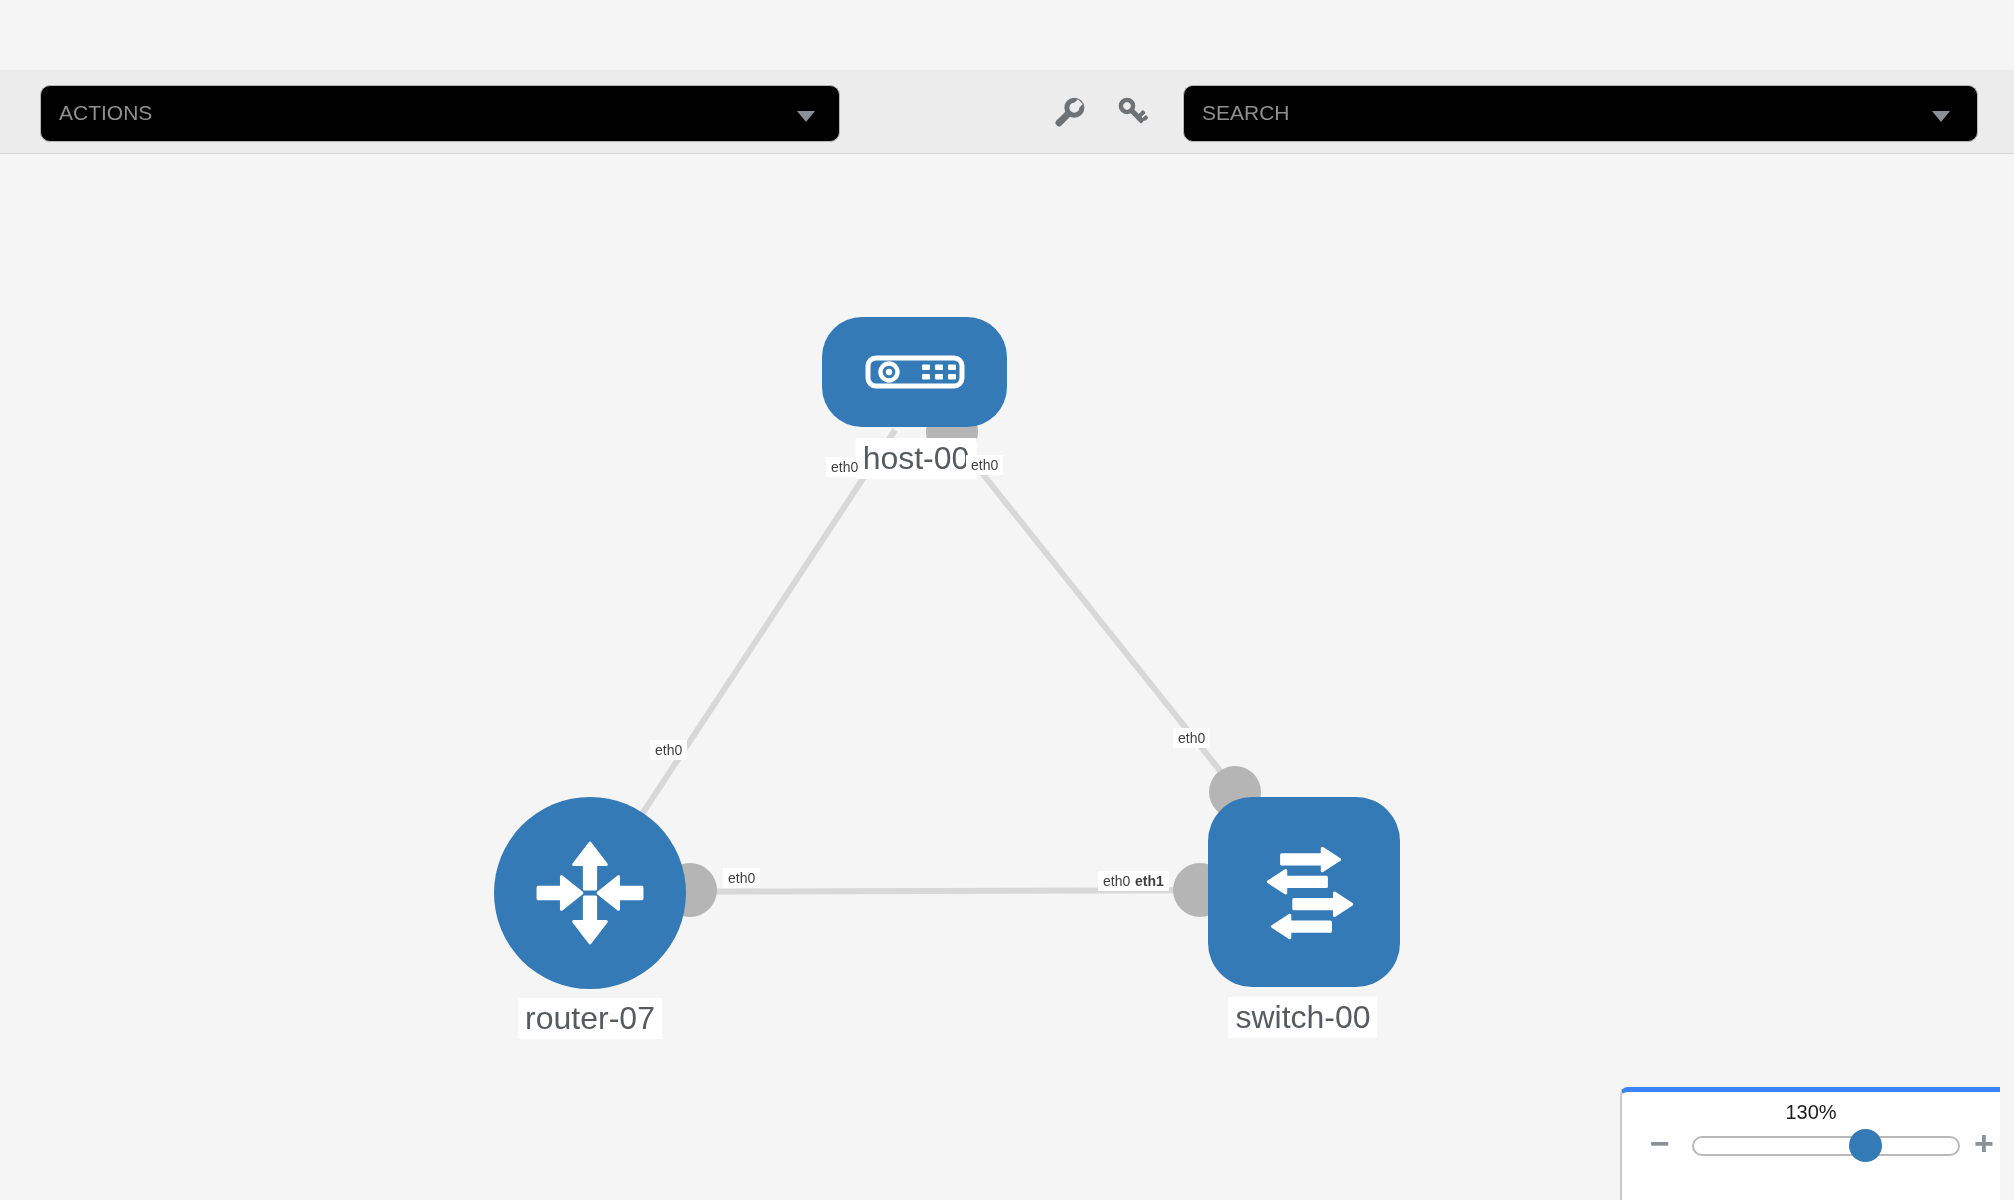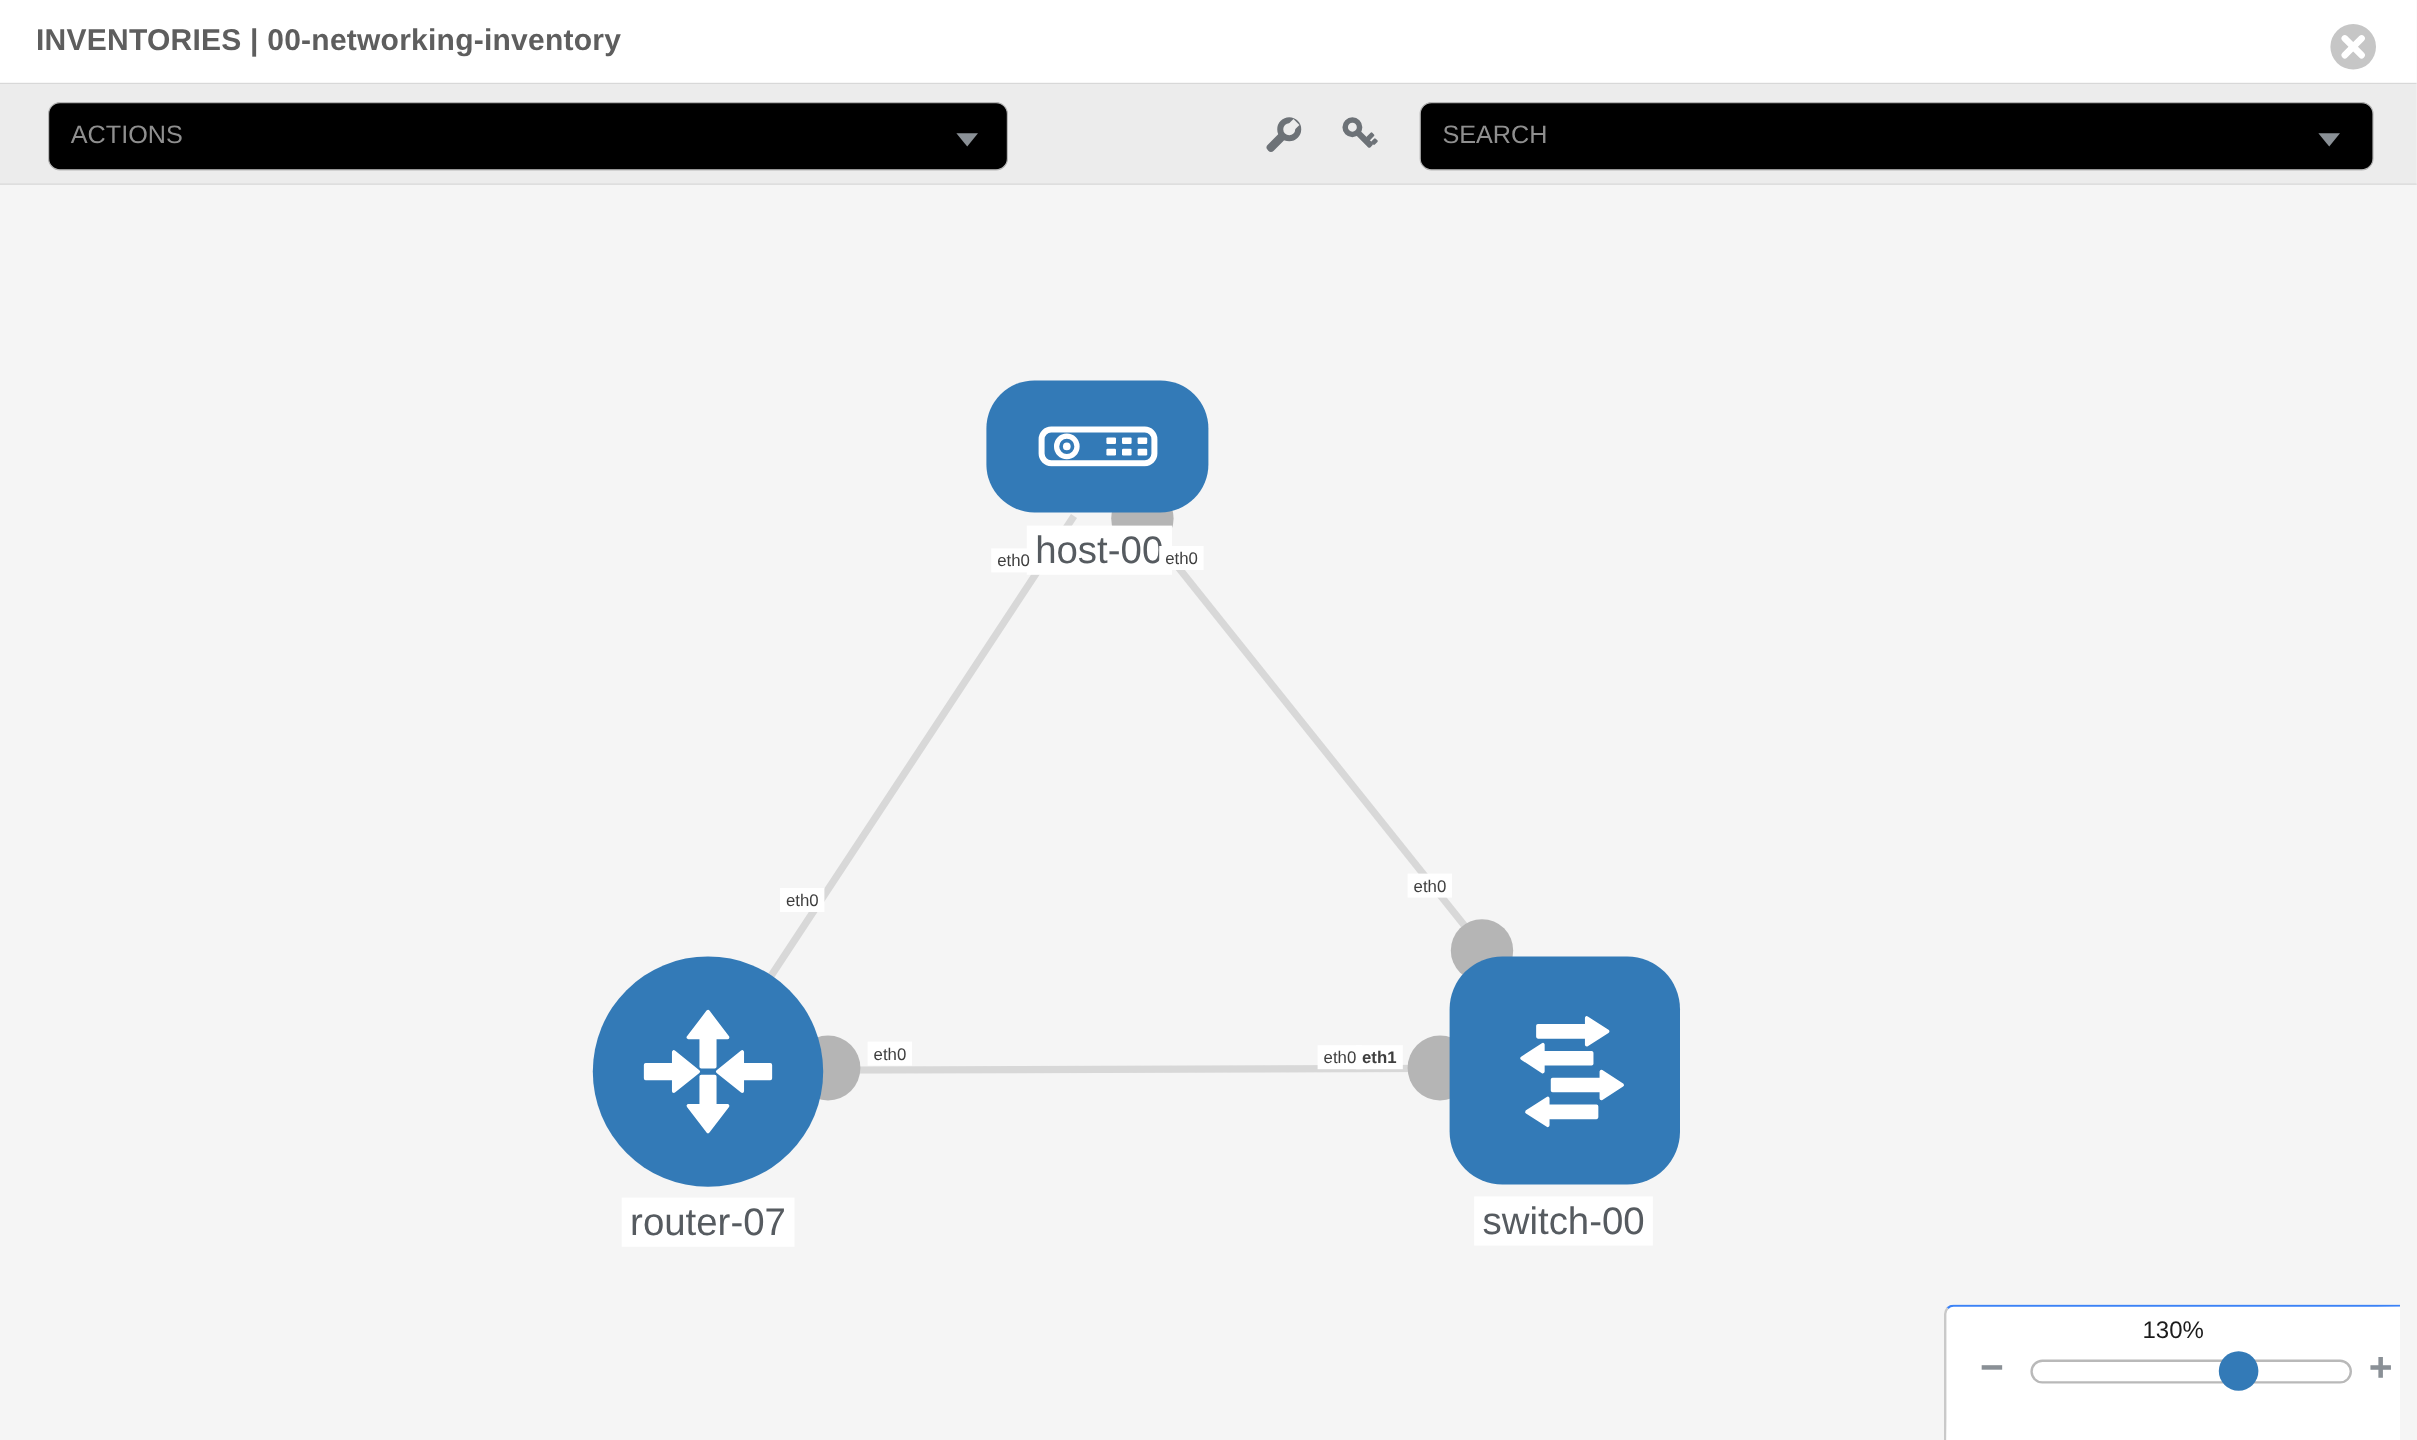--- a/index.html
+++ b/index.html
@@ -42,47 +42,38 @@
   #node-switch { left: 1208px; top: 643px; width: 192px; height: 190px; border-radius: 44px; }
   .node-label { position: absolute; z-index: 3; transform: translateX(-50%);
                 background: #ffffff; color: #565b60; font-size: 32px;
                 padding: 2px 7px; line-height: 1.15; white-space: nowrap; }
   .if-chip { position: absolute; z-index: 4; background: #ffffff; color: #3f3f3f;
              font-size: 14px; padding: 2px 5px; line-height: 1.15; white-space: nowrap; }
   #chip-if-sw-over { z-index: 5; font-weight: bold; }
 
   
   #zoom-panel { position: absolute; left: 1620px; top: 1087px; width: 380px; height: 113px;
-                background: #ffffff; border-top: 2px solid #3b82f6; border-left: 2px solid #c9c9c9;
+                background: #ffffff; border-top: 5px solid #3b82f6; border-left: 2px solid #c9c9c9;
                 border-radius: 8px 0 0 0; z-index: 6; }
   #zoom-level { position: absolute; left: 0; top: 9px; width: 100%; text-align: center;
                 font-size: 20px; color: #1b1b1b; }
   .zoom-sign { position: absolute; font-size: 34px; font-weight: bold; color: #8a9096;
                cursor: pointer; line-height: 1; }
   #zoom-minus { left: 28px; top: 34px; }
   #zoom-plus { left: 352px; top: 34px; }
   #zoom-track { position: absolute; left: 70px; top: 44px; width: 268px; height: 20px;
                 background: #ffffff; border: 2px solid #b9b9b9; border-radius: 10px; cursor: pointer; }
   #zoom-handle { position: absolute; left: 227px; top: 37px; width: 33px; height: 33px;
                  border-radius: 50%; background: #337ab7; cursor: grab; }
 </style>
 </head>
 <body>
 
 <div id="app">
 
-  <div id="header">
-    <div id="page-title">INVENTORIES | 00-networking-inventory</div>
-    <div id="close-btn">
-      <svg width="38" height="38" viewBox="0 0 38 38">
-        <line x1="12" y1="12" x2="26" y2="26" stroke="#ffffff" stroke-width="5.5" stroke-linecap="round"></line>
-        <line x1="26" y1="12" x2="12" y2="26" stroke="#ffffff" stroke-width="5.5" stroke-linecap="round"></line>
-      </svg>
-    </div>
-  </div>
 
   <div id="toolbar">
     <div class="select-box" id="actions-select">
       <span class="select-label">ACTIONS</span>
       <span class="caret" style="left: 756px;"></span>
     </div>
 
     <svg class="tool-icon" id="wrench-btn" viewBox="0 0 34 34">
       <g transform="translate(17,17) rotate(45)">
         <circle cx="0" cy="-9" r="7.5" fill="none" stroke="#6d7277" stroke-width="5"></circle>

